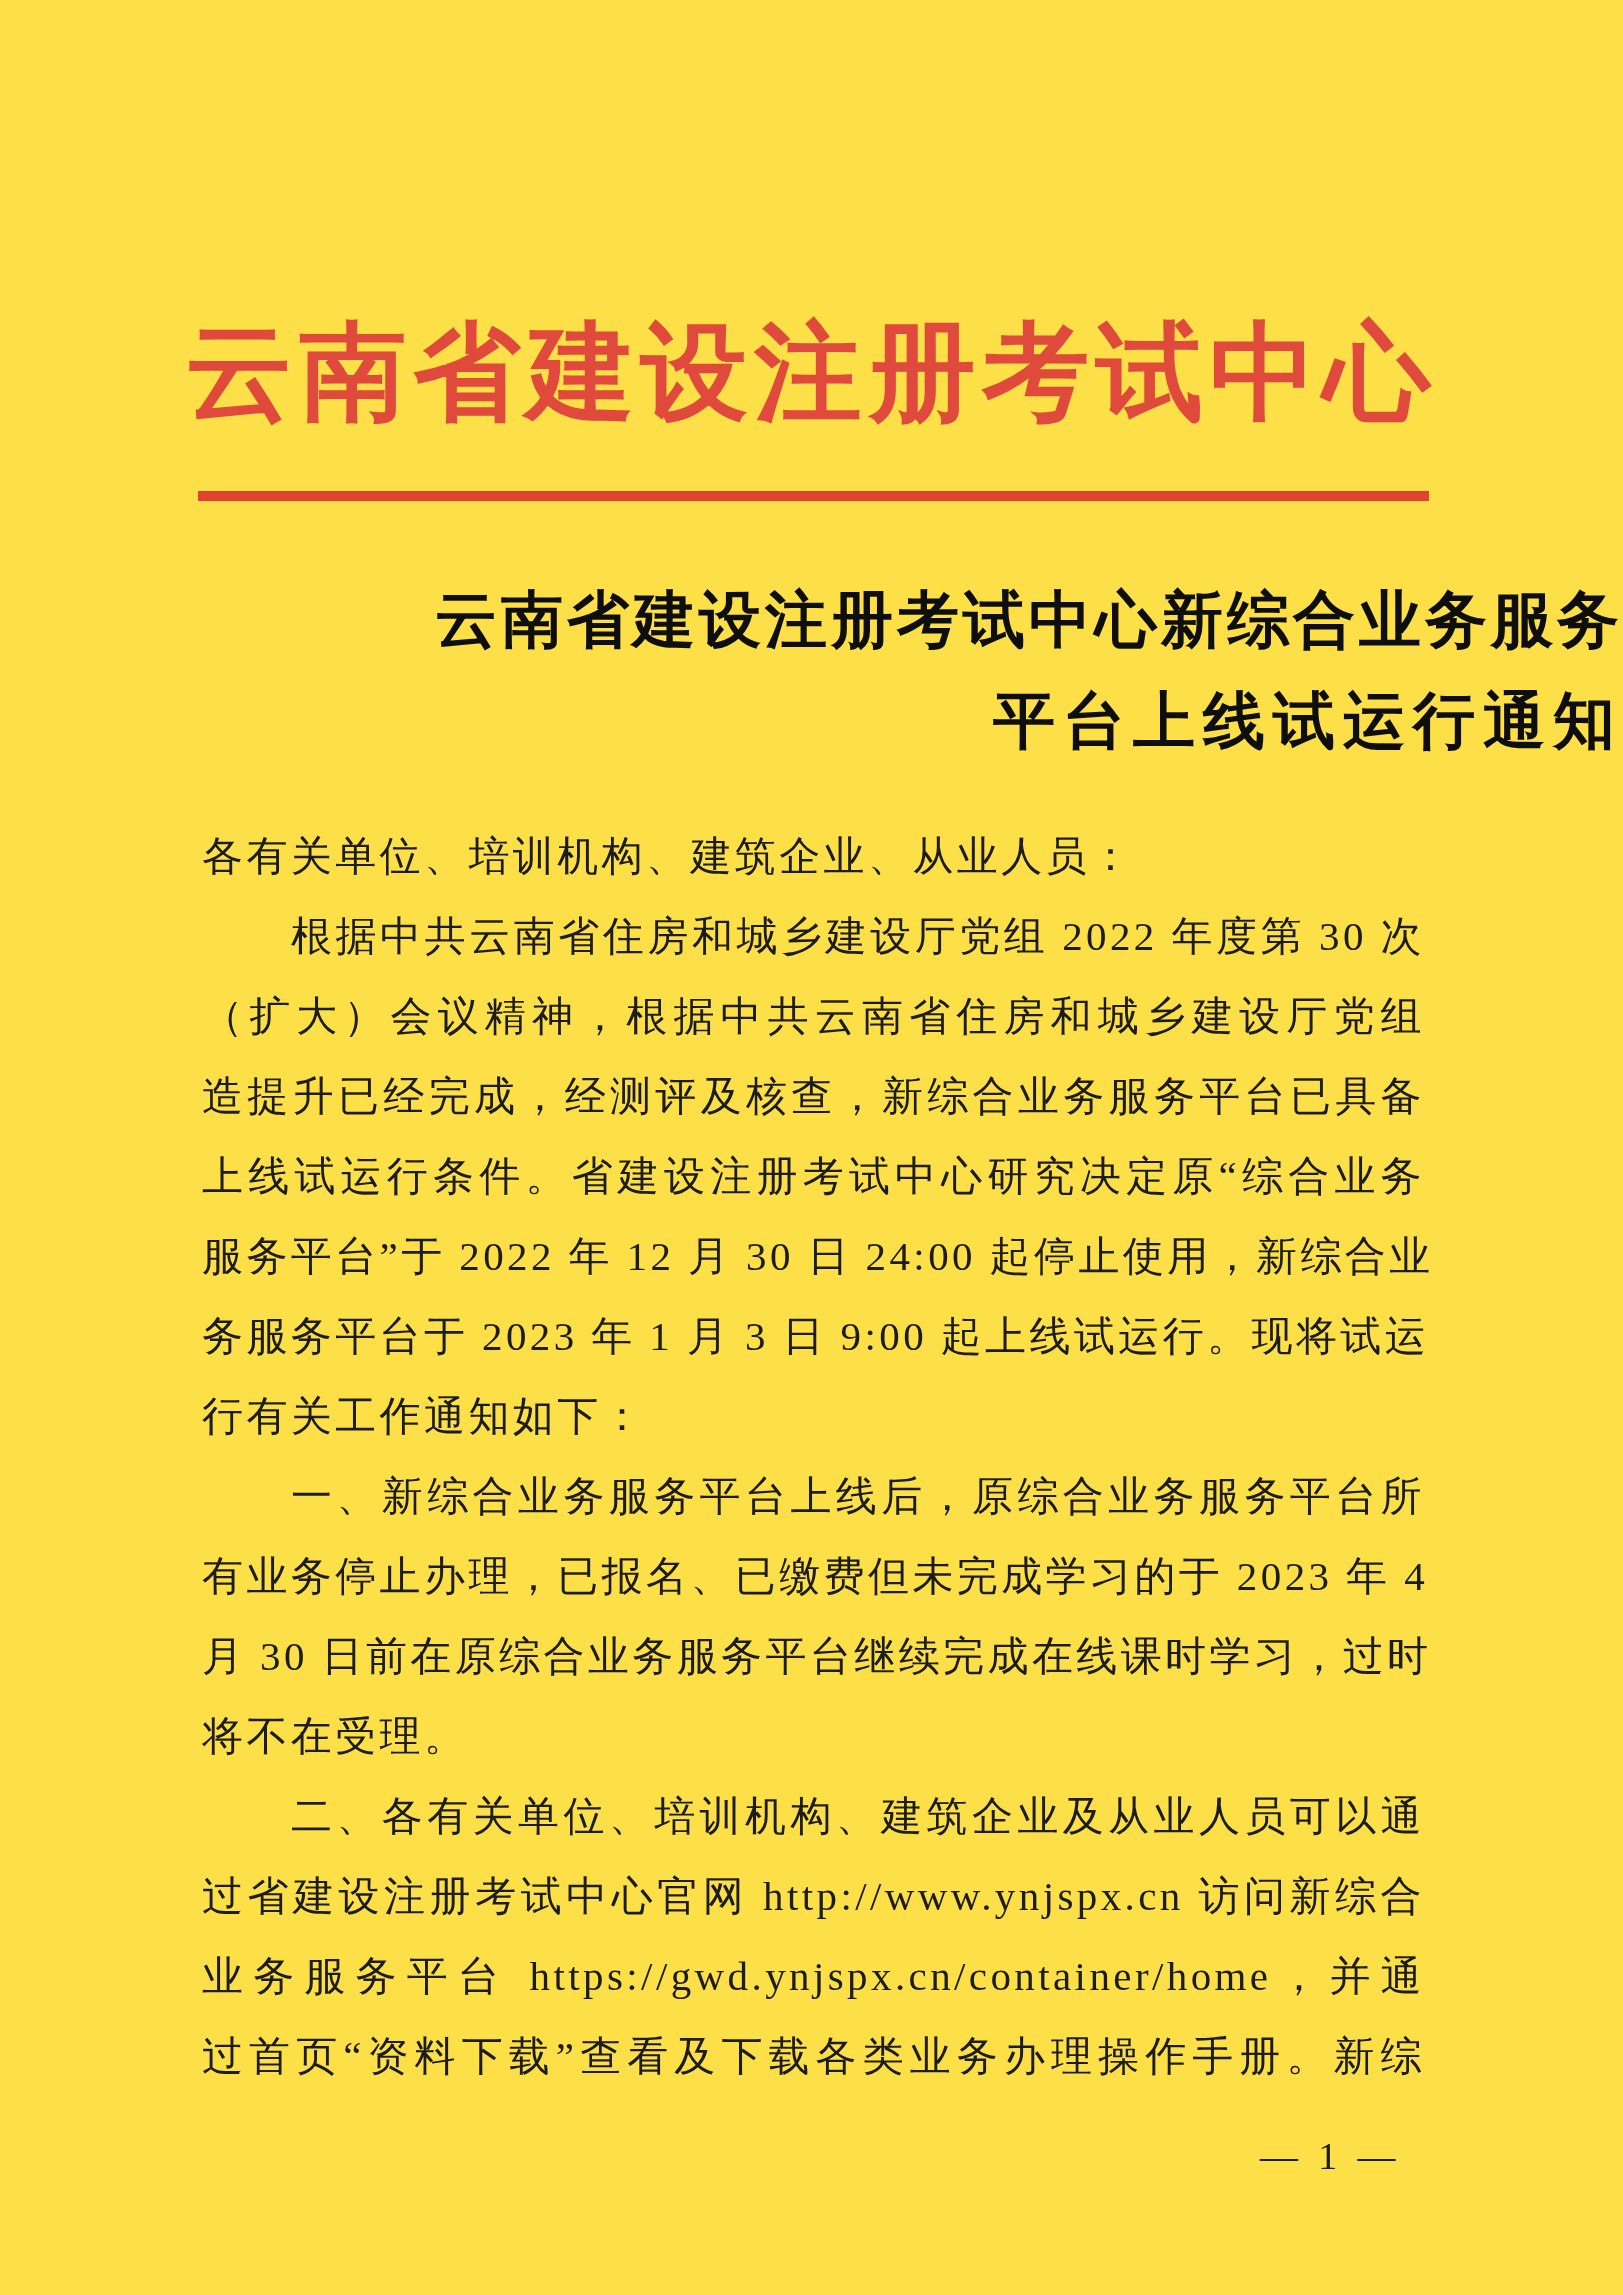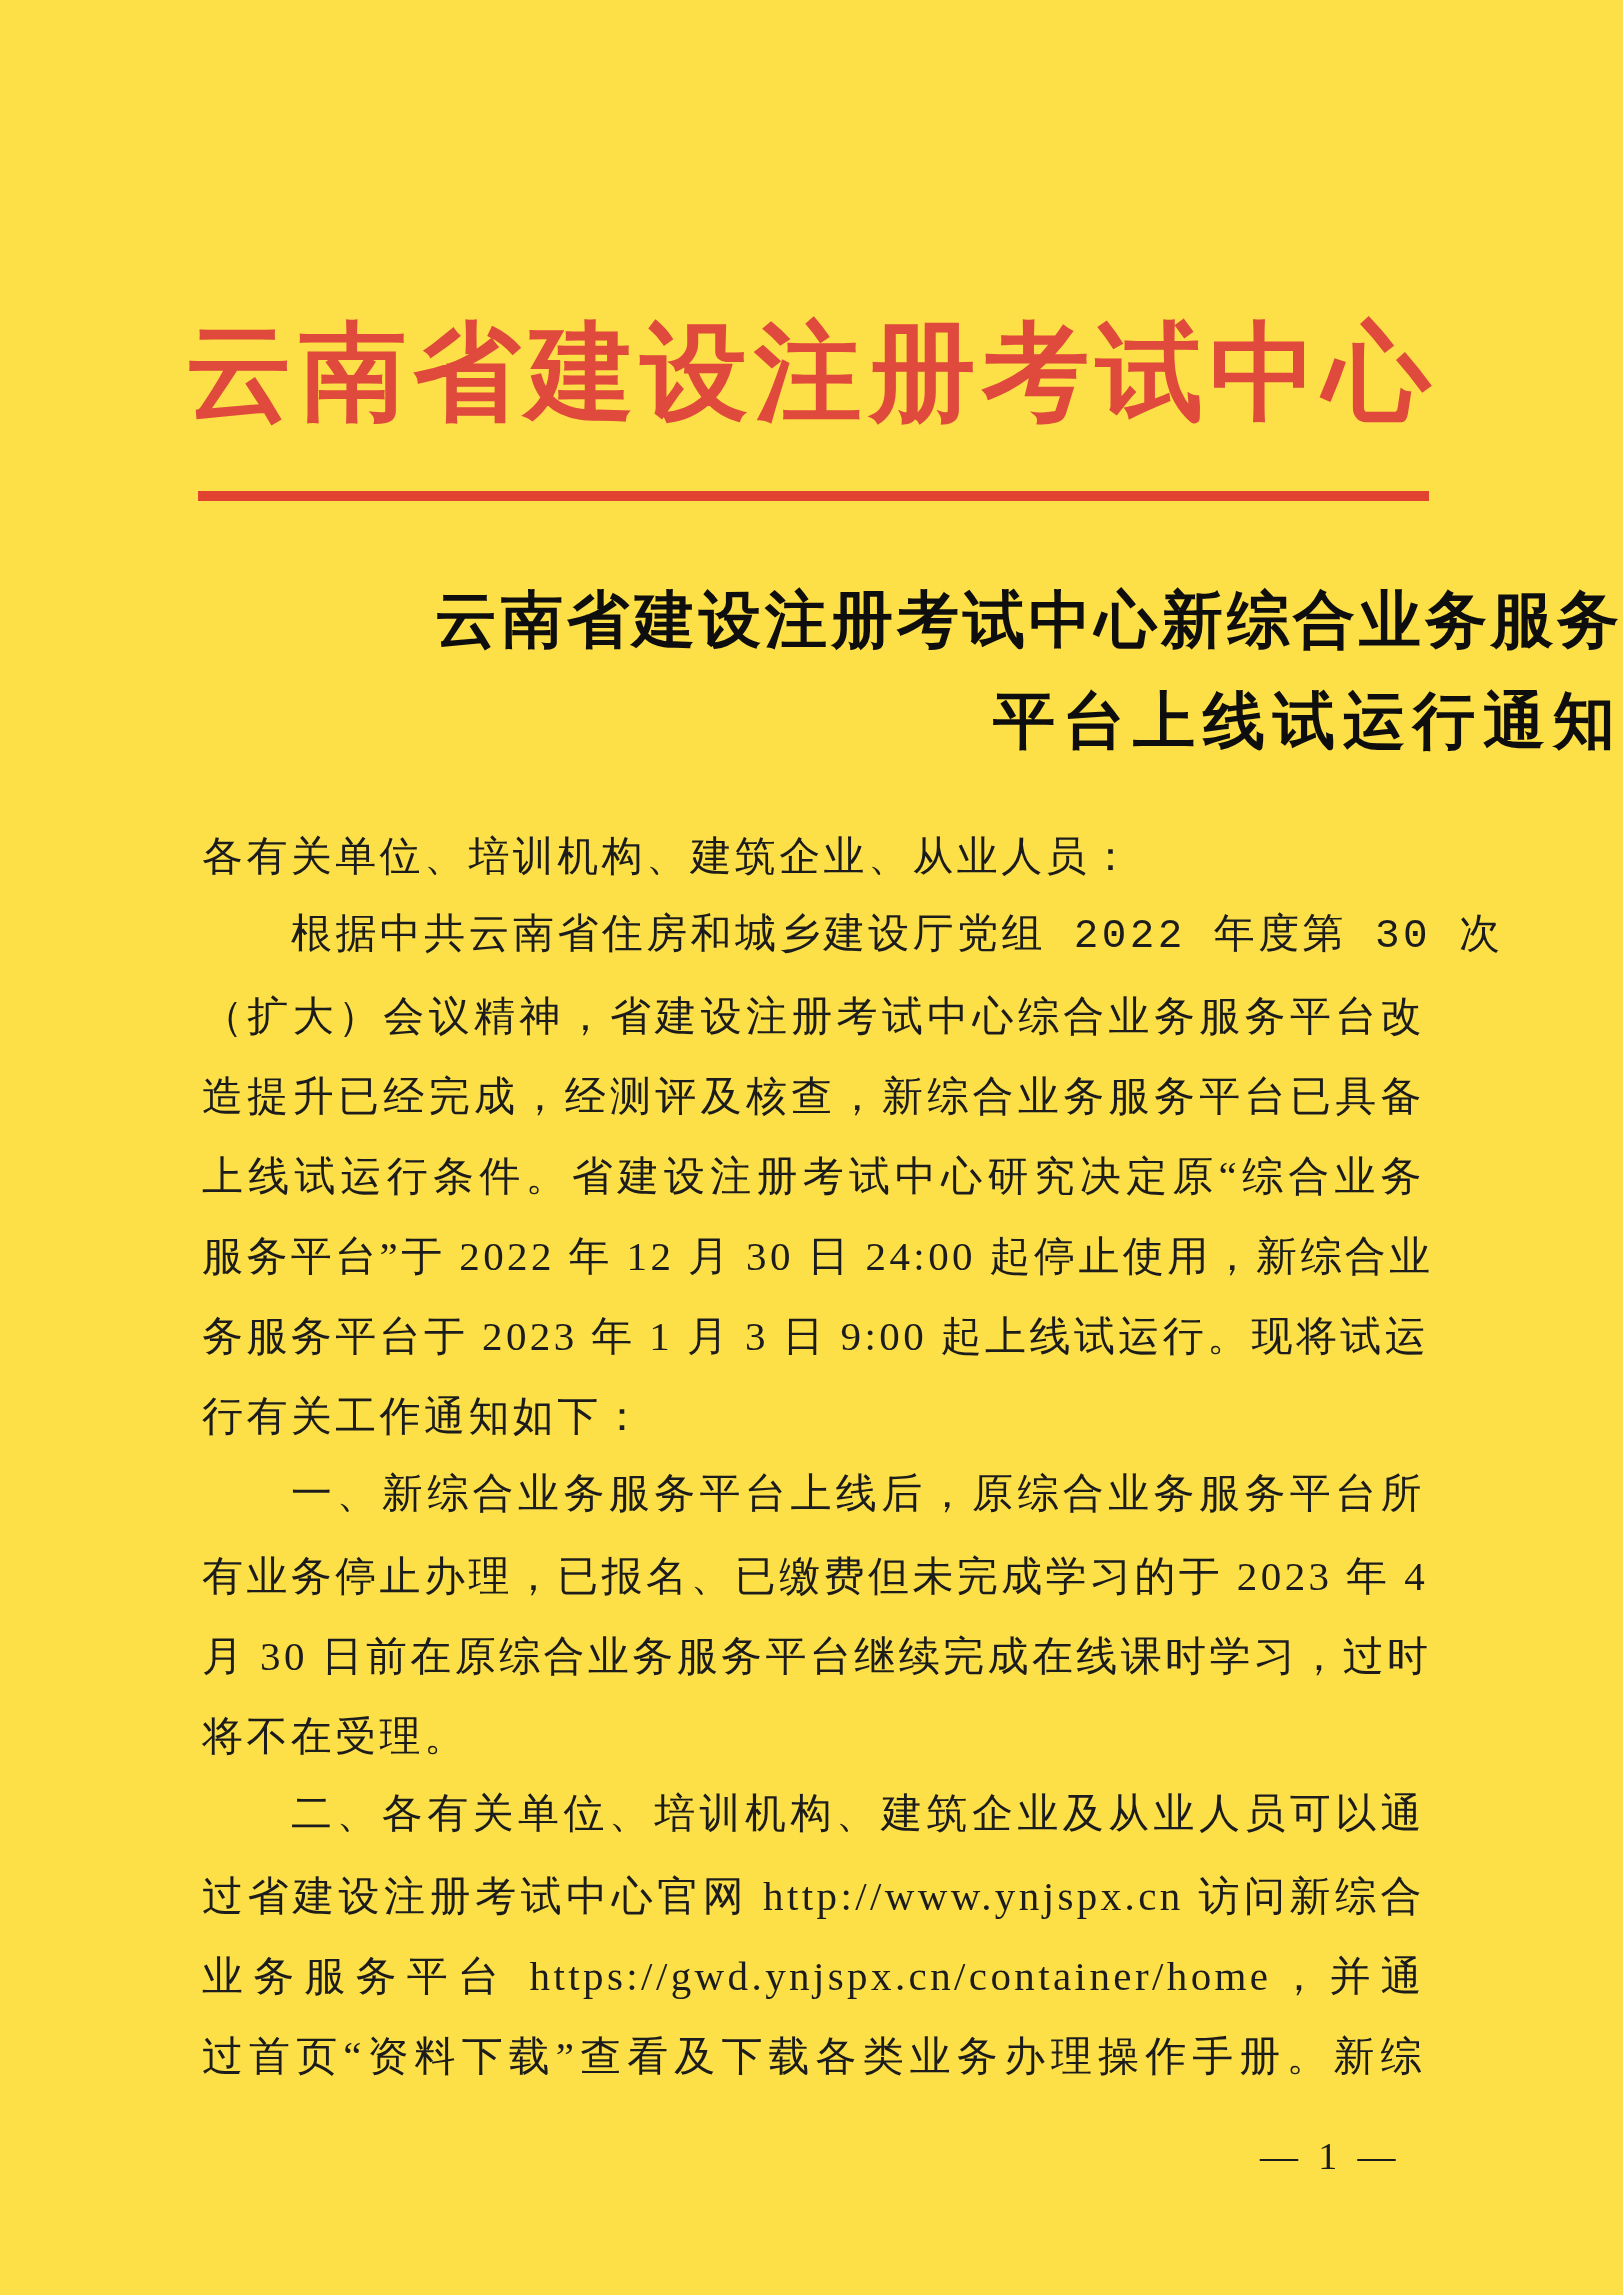--- a/index.html
+++ b/index.html
@@ -83,21 +83,20 @@
     white-space: nowrap;
     color: #1c1c1c;
   }
   .line.just {
     text-align: justify;
     text-align-last: justify;
     text-justify: inter-character;
   }
   .line.indent {
     text-indent: 89px;
-    font-family: Liberation Mono, monospace;
   }
 
   
   .pagenum {
     position: absolute;
     top: 2137px;
     right: 222px;
     font-size: 38px;
     line-height: 1;
     letter-spacing: 5.4px;
@@ -116,21 +115,21 @@
   </header>
 
   <h1 class="doc-title">
     <span class="t1">云南省建设注册考试中心新综合业务服务</span>
     <span class="t2">平台上线试运行通知</span>
   </h1>
 
   <main class="body-text">
     <p class="line">各有关单位、培训机构、建筑企业、从业人员：</p>
     <p class="line just indent">根据中共云南省住房和城乡建设厅党组 2022 年度第 30 次</p>
-    <p class="line just">（扩大）会议精神，省建设注册考试中心综合业务服务平台改</p>
+    <p class="line just">（扩大）会议精神，根据中共云南省住房和城乡建设厅党组</p>
     <p class="line just">造提升已经完成，经测评及核查，新综合业务服务平台已具备</p>
     <p class="line just">上线试运行条件。省建设注册考试中心研究决定原“综合业务</p>
     <p class="line just">服务平台”于 2022 年 12 月 30 日 24:00 起停止使用，新综合业</p>
     <p class="line just">务服务平台于 2023 年 1 月 3 日 9:00 起上线试运行。现将试运</p>
     <p class="line">行有关工作通知如下：</p>
     <p class="line just indent">一、新综合业务服务平台上线后，原综合业务服务平台所</p>
     <p class="line just">有业务停止办理，已报名、已缴费但未完成学习的于 2023 年 4</p>
     <p class="line just">月 30 日前在原综合业务服务平台继续完成在线课时学习，过时</p>
     <p class="line">将不在受理。</p>
     <p class="line just indent">二、各有关单位、培训机构、建筑企业及从业人员可以通</p>

